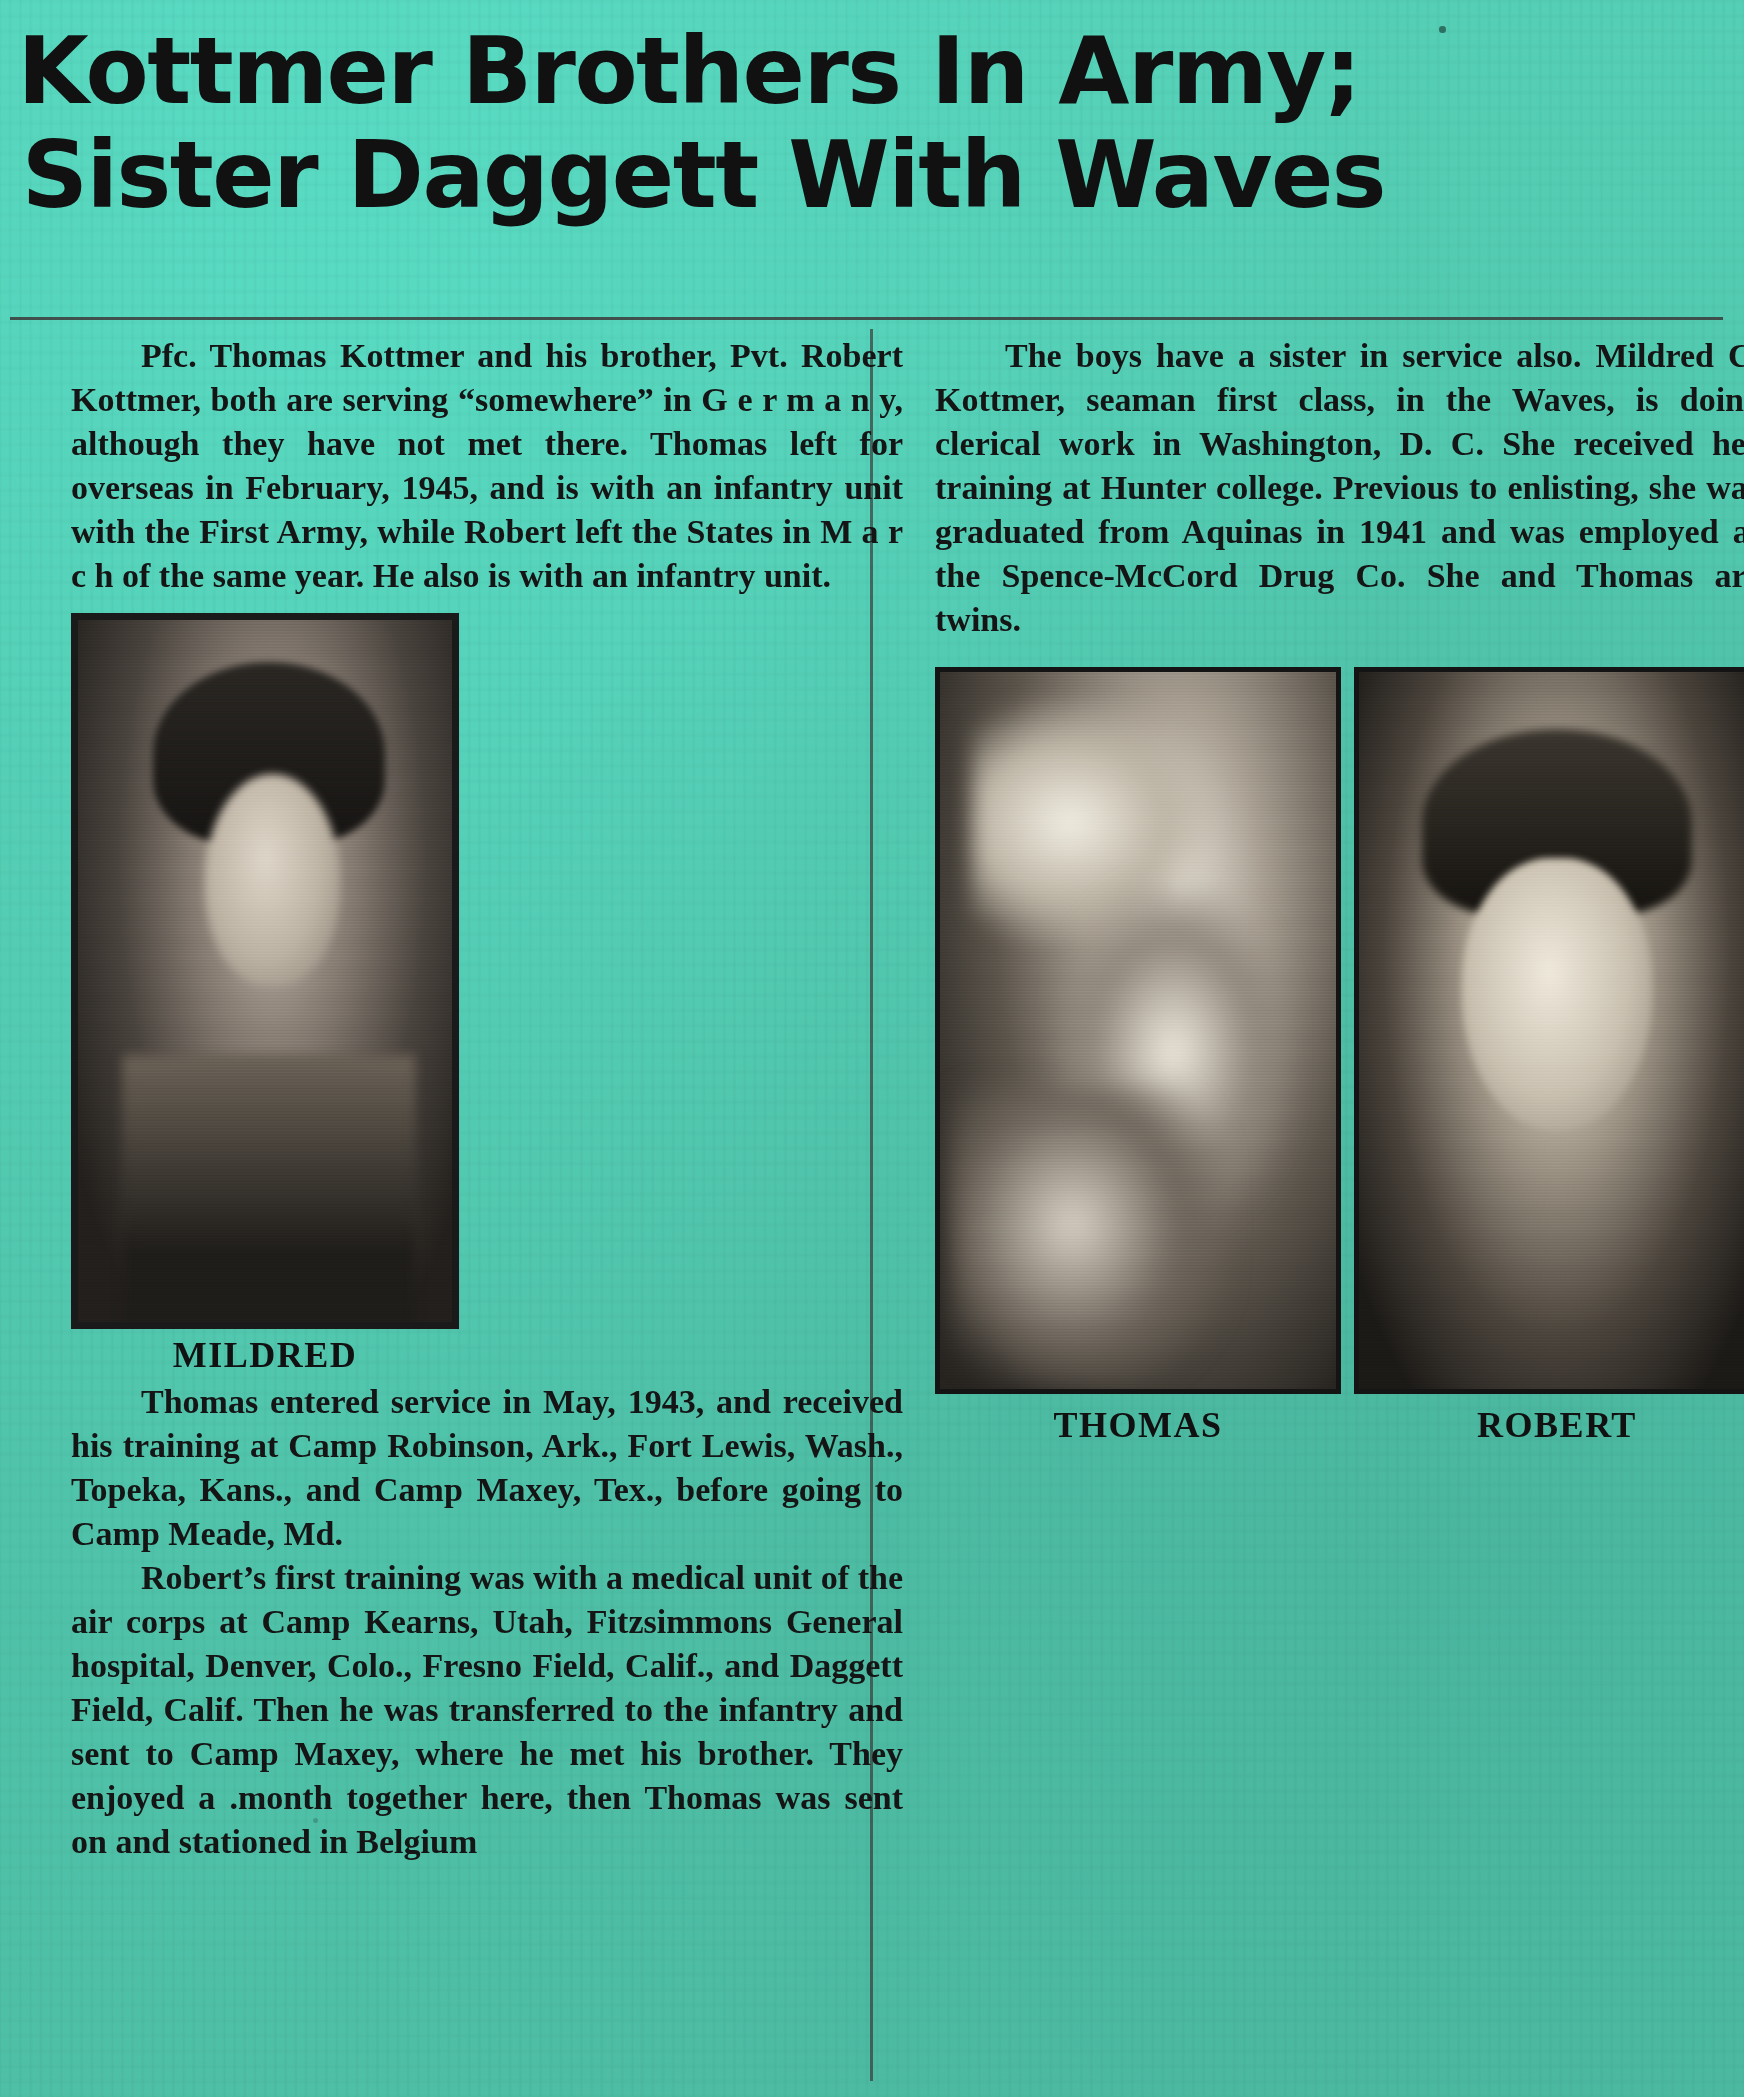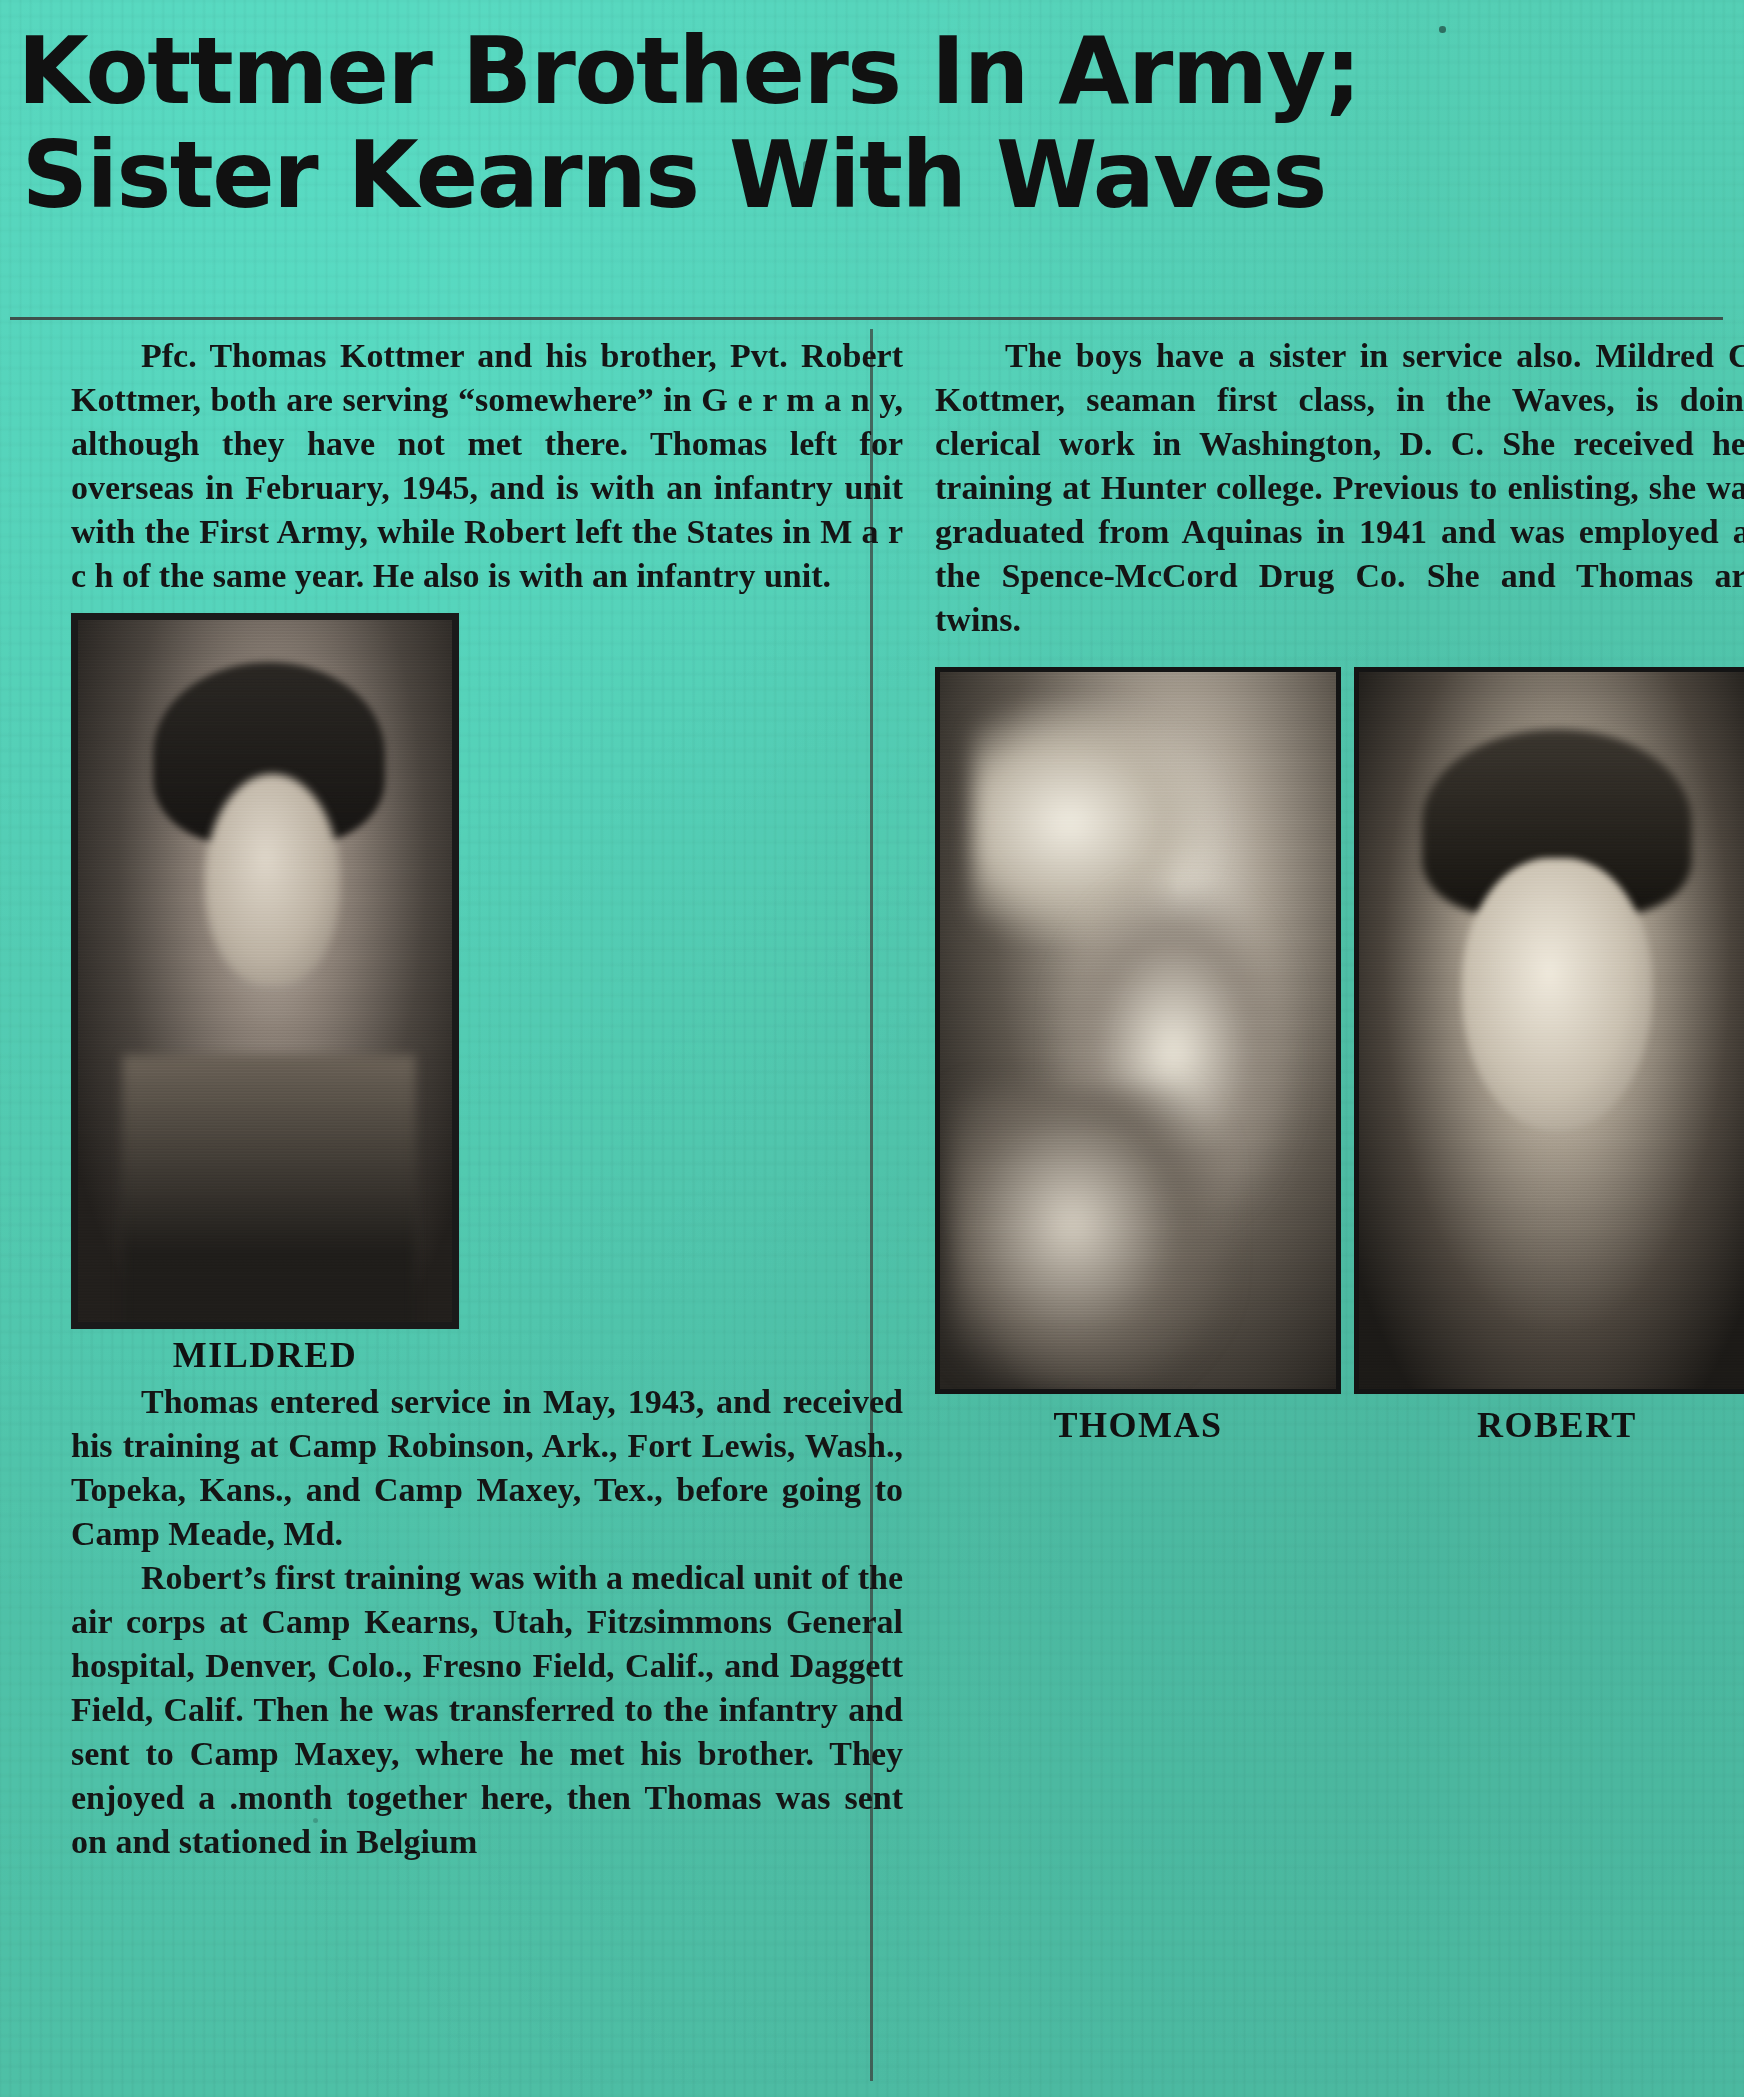--- a/index.html
+++ b/index.html
@@ -256,21 +256,21 @@
   <div class="fold" style="left:640px; opacity:.07;"></div>
   <div class="fold" style="left:1236px; opacity:.06;"></div>
   <div class="fold" style="left:1665px; opacity:.05;"></div>
 
   <div class="speck" style="left:803px; top:161px; width:10.2px; height:29px; border-radius:2.9px; opacity:.5;"></div>
   <div class="speck" style="left:1439px; top:26px; width:6.5px; height:6.5px;"></div>
   <div class="speck" style="left:313px; top:1818px; width:5.1px; height:5.1px; opacity:.4;"></div>
 
   <div id="headline">
     <div class="headline-line">Kottmer Brothers In Army;</div>
-    <div class="headline-line second">Sister Kearns With Waves</div>
+    <div class="headline-line second">Sister Daggett With Waves</div>
   </div>
 
   <div id="rule-under-head"></div>
   <div id="col-divider"></div>
 
   <div class="col" id="col-left">
     <div class="body-text">
       <p>Pfc. Thomas Kottmer and his brother, Pvt. Robert Kottmer, both are serving “somewhere” in G e r m a n y, although they have not met there. Thomas left for overseas in February, 1945, and is with an infantry unit with the First Army, while Robert left the States in M a r c h of the same year. He also is with an infantry unit.</p>
 
       <div id="mildred-photo">

